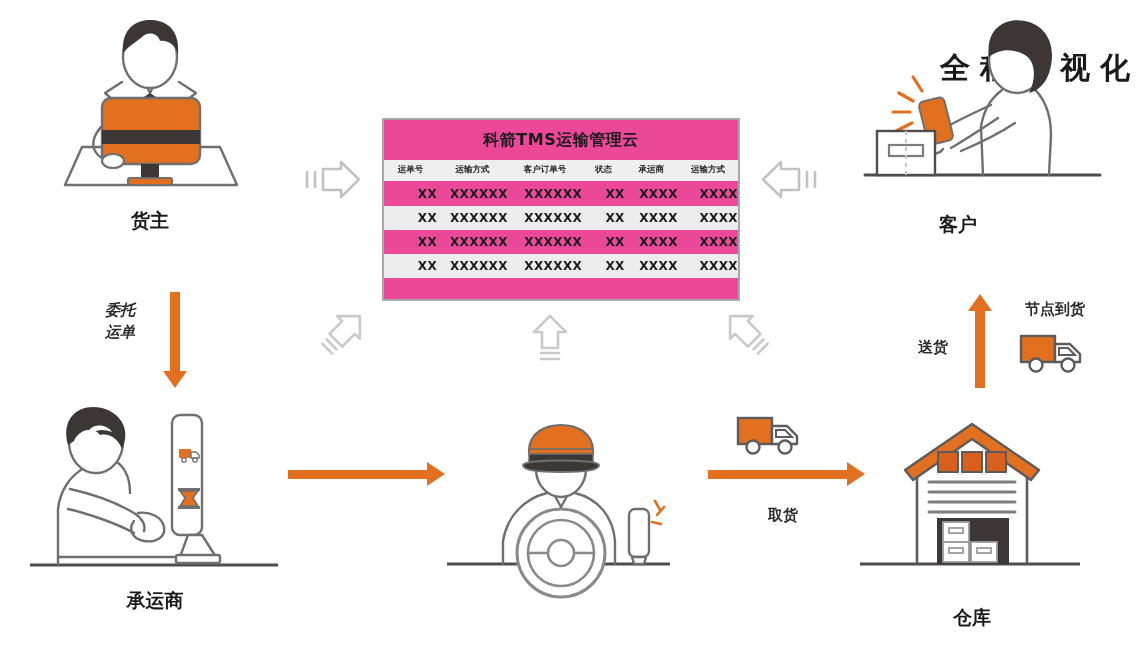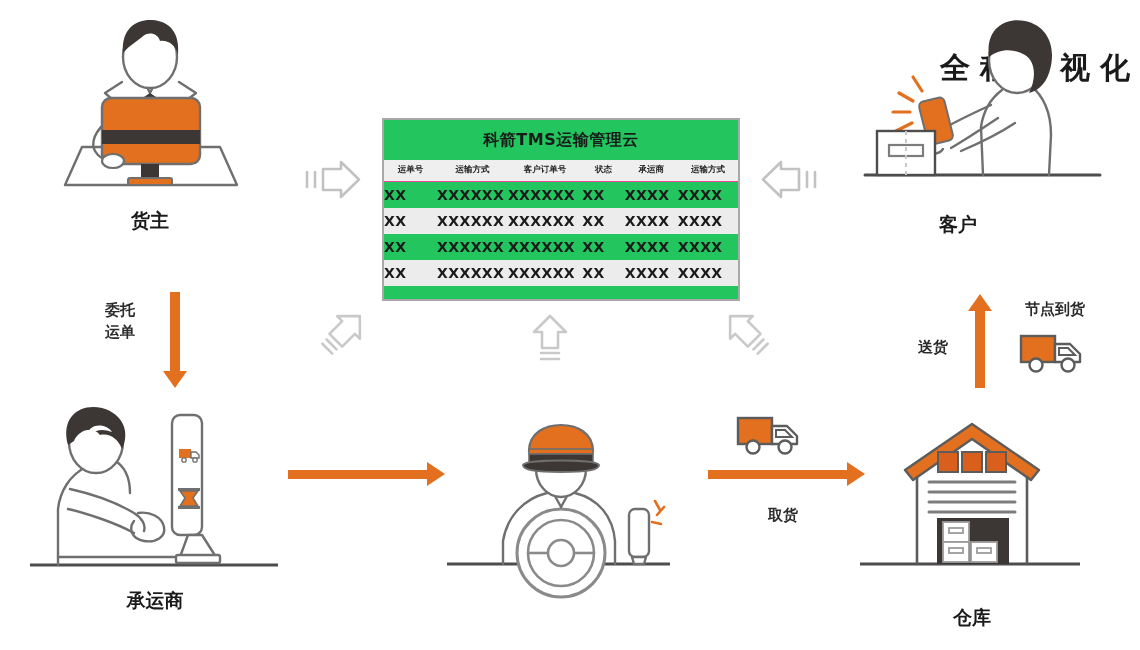--- a/index.html
+++ b/index.html
@@ -6,29 +6,29 @@
   body{width:1140px;height:650px;position:relative;overflow:hidden;
        font-family:"DejaVu Sans","Liberation Sans",sans-serif;color:#231f20;}
   .stage{position:absolute;inset:0;}
   .abs{position:absolute;}
 
   
   .title{left:0;right:0;top:48px;text-align:right;font-size:30px;font-weight:bold;
          letter-spacing:10px;color:#1a1a1a;margin-left:12px;}
 
   
-  .card{left:382px;top:118px;width:358px;height:183px;background:#22c55e;
+  .card{left:382px;top:118px;width:358px;height:183px;background:#ec4899;
         border:2px solid #a8a8a8;box-sizing:border-box;}
   .card-title{margin-top:10px;text-align:center;font-size:16px;font-weight:bold;
               letter-spacing:.5px;color:#1a1a1a;}
   table.tms{width:100%;border-collapse:collapse;margin-top:9px;table-layout:fixed;}
   table.tms th{font-size:8.5px;font-weight:bold;color:#262626;padding:4px 0 5px;
                text-align:center;background:#efefef;}
-  table.tms td{font-size:14px;font-weight:bold;color:#1a1a1a;padding:5px 0;
-               text-align:left;letter-spacing:.4px;}
+  table.tms td{font-size:12px;font-weight:bold;color:#1a1a1a;padding:5px 0;
+               text-align:right;letter-spacing:.4px;}
   table.tms tr.alt td{background:#ececec;}
   table.tms thead tr{border-bottom:1px solid #ec4899;}
   .col1{width:15%}.col2{width:20%}.col3{width:21%}.col4{width:12%}.col5{width:15%}.col6{width:17%}
 
   
   .role-label{font-size:19px;font-weight:bold;color:#1a1a1a;text-align:center;width:200px;}
   .flow-label{font-size:15px;font-weight:bold;color:#2b2b2b;text-align:center;
               font-family:"DejaVu Serif","Liberation Serif",serif;}
   .flow-label.two{line-height:1.45;}
 
@@ -221,21 +221,21 @@
         <path d="M40 16 L22 16 L22 9 L6 25 L22 41 L22 34 L40 34 Z" fill="#ffffff" stroke="#c9c9c9" stroke-width="2.6" stroke-linejoin="round"></path>
         <g stroke="#c9c9c9" stroke-width="2.6" stroke-linecap="round">
           <path d="M46 18 L46 32"></path>
             <path d="M52 18 L52 32"></path>
         </g>
       </g>
     </svg>
   </div>
 
   <div class="abs arr-down" style="left:170px;top:292px;height:80px;"></div>
-  <div class="abs flow-label two" style="left:85px;top:300px;width:70px;">
+  <div class="abs flow-label two" style="left:85px;top:300px;width:70px;font-style:italic;">
     <div>委托</div>
     <div>运单</div>
   </div>
 
   <div class="abs arr-up" style="left:975px;top:310px;height:78px;"></div>
   <div class="abs flow-label" style="left:898px;top:338px;width:70px;">送货</div>
 
   <div class="abs flow-label" style="left:1000px;top:300px;width:110px;">节点到货</div>
   <div class="abs" style="left:1018px;top:330px;">
     <svg width="70" height="46" viewBox="0 0 70 46">

